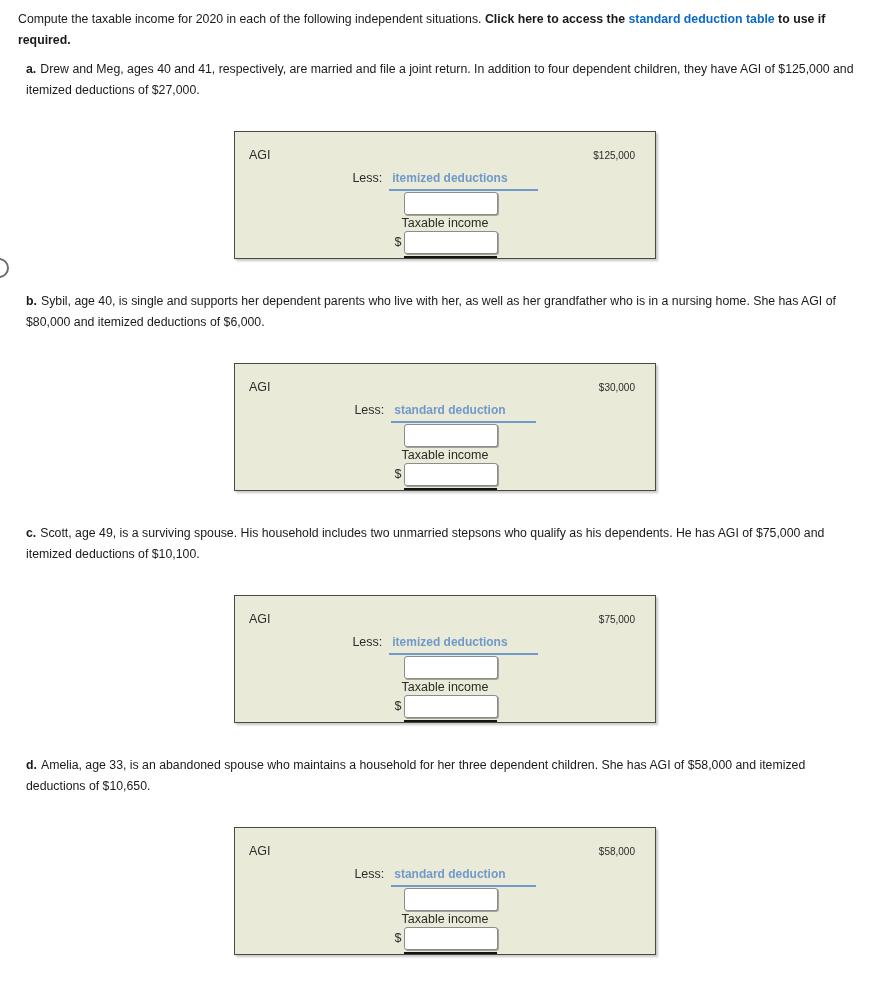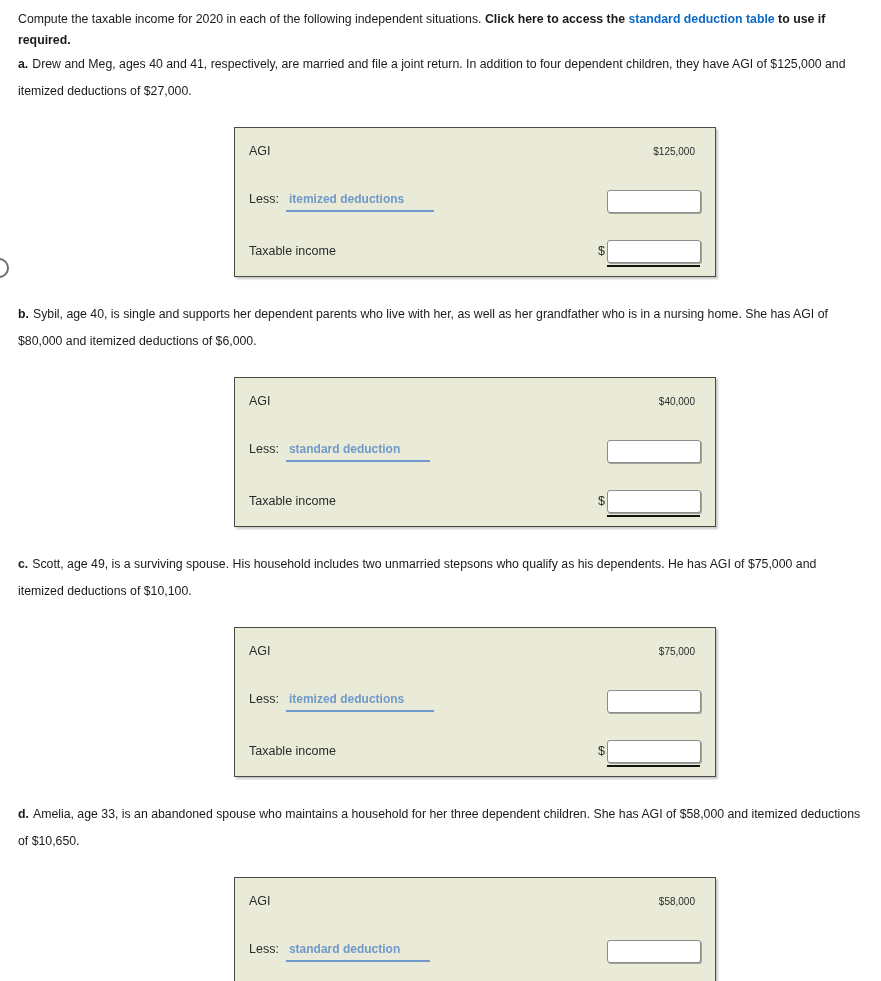--- a/index.html
+++ b/index.html
@@ -33,22 +33,22 @@
   .intro .bold { font-weight: bold; }
   .intro .link {
     color: #0b6ac8;
     font-weight: bold;
     text-decoration: none;
     cursor: pointer;
   }
 
   
   .situation {
-    line-height: 27px;
-    margin: 0;
+    line-height: 21px;
+    margin: 8px;
     max-width: 856px;
   }
   .situation .letter {
     font-weight: bold;
     margin-right: 4px;
   }
 
   
   .edge-artifact {
     position: absolute;
@@ -61,33 +61,33 @@
     background: transparent;
   }
 
   
   .calc-wrap {
     display: flex;
     justify-content: flex-start;
     padding-left: 216px;
   }
   .calc-table {
-    width: 482px;
+    width: 422px;
     background: #eaead8;
     border: 1px solid #4a4a42;
     box-shadow: 2px 2px 2px rgba(0,0,0,0.22);
-    padding: 10px 14px 12px 14px;
+    padding: 10px 14px 4px 14px;
   }
   .calc-row {
     display: flex;
     align-items: center;
     justify-content: space-between;
     min-height: 26px;
   }
-  .calc-row + .calc-row { margin-top: 24px; }
+  .calc-row + .calc-row { margin-top: 1px; flex-direction: column; }
 
   .row-label {
     font-size: 12.5px;
     color: #2b2b2b;
     white-space: nowrap;
   }
   .row-label-group {
     display: flex;
     align-items: baseline;
     gap: 7px;
@@ -204,21 +204,21 @@
   <div class="spacer-md"></div>
 
   <p class="situation">
     <span class="letter">b.</span><span>Sybil, age 40, is single and supports her dependent parents who live with her, as well as her grandfather who is in a nursing home. She has AGI of $80,000 and itemized deductions of $6,000.</span>
   </p>
   <div class="spacer-sm"></div>
   <div class="calc-wrap">
     <div class="calc-table">
       <div class="calc-row">
         <span class="row-label">AGI</span>
-        <span class="amount">$40,000</span>
+        <span class="amount">$30,000</span>
       </div>
       <div class="calc-row">
         <span class="row-label-group">
           <span class="row-label">Less:</span>
           <span class="ddl">standard deduction</span>
         </span>
         <span class="field-cell">
           <span class="dollar spacer">$</span>
           <input class="txt" type="text" value="" style="">
         </span>

